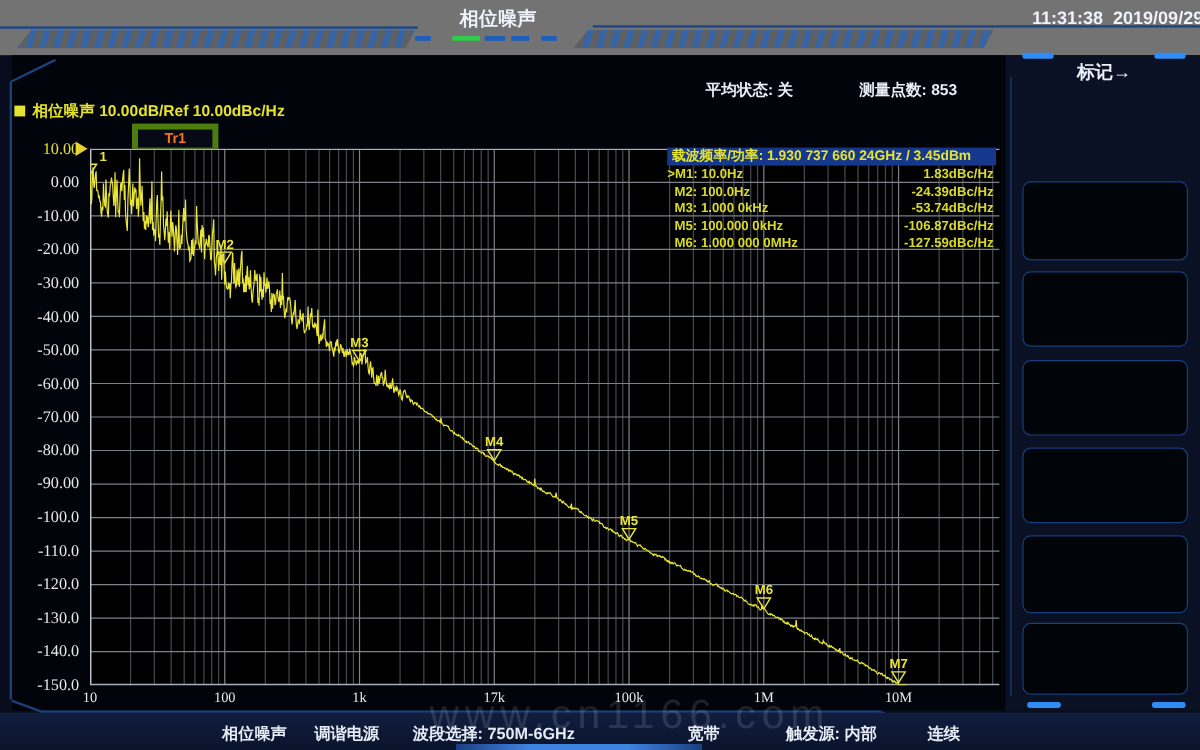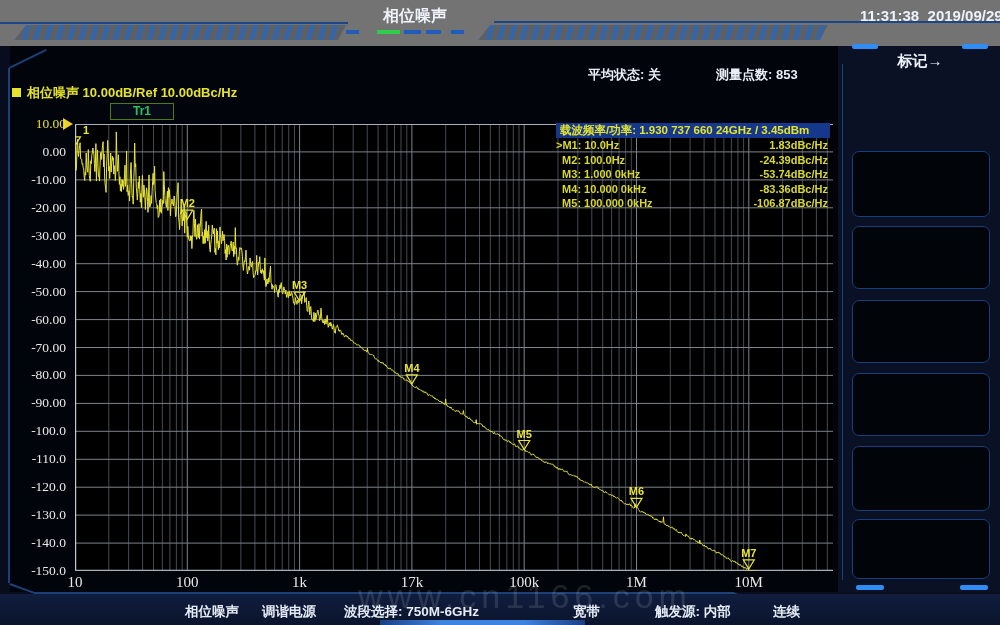--- a/index.html
+++ b/index.html
@@ -29,30 +29,30 @@
   .frame-bottom{left:34px;top:592px;width:700px;height:2px;}
   .frame-bl{left:10px;top:583px;width:27px;height:2px;transform:rotate(20deg);transform-origin:0 0;}
   .frame-step{left:733px;top:592px;width:28px;height:2px;transform:rotate(21deg);transform-origin:0 0;}
   .frame-b2{left:759px;top:602px;width:80px;height:2px;}
 
   .status-avg{left:588px;top:66px;font-size:13px;font-weight:bold;white-space:pre;}
   .status-pts{left:716px;top:66px;font-size:13px;font-weight:bold;white-space:pre;}
 
   .trace-label{left:12px;top:84px;font-size:13px;font-weight:bold;color:#e5e32c;white-space:pre;}
   .sq{display:inline-block;width:9px;height:9px;background:#e5e32c;margin-right:6px;}
-  .tr1-box{left:110px;top:103px;width:62px;height:15px;border:1px solid #4d7c0f;background:#050a16;
-           color:#22c55e;font-size:12px;font-weight:bold;text-align:center;line-height:15px;}
+  .tr1-box{left:110px;top:103px;width:62px;height:15px;border:5px solid #4d7c0f;background:#050a16;
+           color:#f97316;font-size:12px;font-weight:bold;text-align:center;line-height:15px;}
   .ref-arrow{left:63px;top:118px;width:0;height:0;border-top:6px solid transparent;
              border-bottom:6px solid transparent;border-left:10px solid #e8cf2e;}
 
   .ytick{position:absolute;left:4px;width:62px;text-align:right;font-family:"Liberation Serif",serif;
          font-size:13.5px;color:#e9e9e9;}
   .ytick.ref{color:#e5e32c;}
   .xtick{position:absolute;top:574px;width:70px;text-align:center;font-family:"Liberation Serif",serif;
-         font-size:15px;color:#e9e9e9;}
+         font-size:12px;color:#e9e9e9;}
 
   .plot{left:75px;top:124px;width:758px;height:447px;background:#000;}
 
   
   .mtable{left:556px;top:123px;width:274px;}
   .carrier{background:#16388c;color:#e5e32c;font-size:11.5px;font-weight:bold;height:15px;
            line-height:15px;padding:0 4px;white-space:pre;}
   .mrow{display:flex;justify-content:space-between;height:14.5px;line-height:14.5px;
         color:#d9d92b;font-size:11px;font-weight:bold;padding-right:2px;gap:36px;}
   .mrow .mlabel{white-space:pre;}
@@ -250,26 +250,26 @@
         </div>
         <div class="mrow">
           <span class="mlabel">  M2: 100.0Hz</span>
           <span class="mval">-24.39dBc/Hz</span>
         </div>
         <div class="mrow">
           <span class="mlabel">  M3: 1.000 0kHz</span>
           <span class="mval">-53.74dBc/Hz</span>
         </div>
         <div class="mrow">
-          <span class="mlabel">  M4: 10.000 0kHz</span>
-          <span class="mval">-83.36dBc/Hz</span>
-        </div>
-        <div class="mrow">
           <span class="mlabel">  M5: 100.000 0kHz</span>
           <span class="mval">-106.87dBc/Hz</span>
+        </div>
+        <div class="mrow">
+          <span class="mlabel">  M6: 1.000 000 0MHz</span>
+          <span class="mval">-127.59dBc/Hz</span>
         </div>
       </div>
   </div>
 
   <div class="abs panel"></div>
   <div class="abs panel-frame"></div>
   <div class="abs hdr-acc" style="left:852px;"></div>
   <div class="abs hdr-acc" style="left:962px;"></div>
   <div class="abs menu-header">标记→</div>
   <div class="abs menu-empty" style="top:151px;height:64px;"></div>

